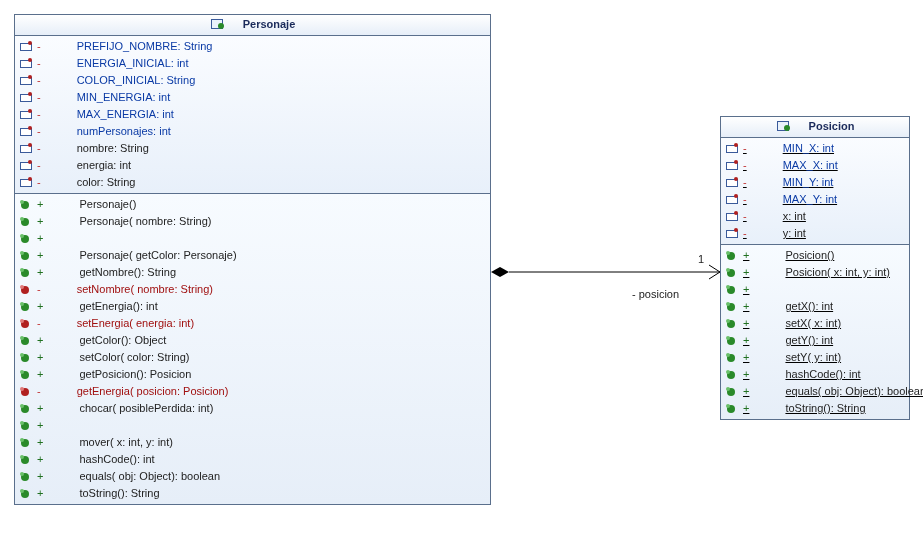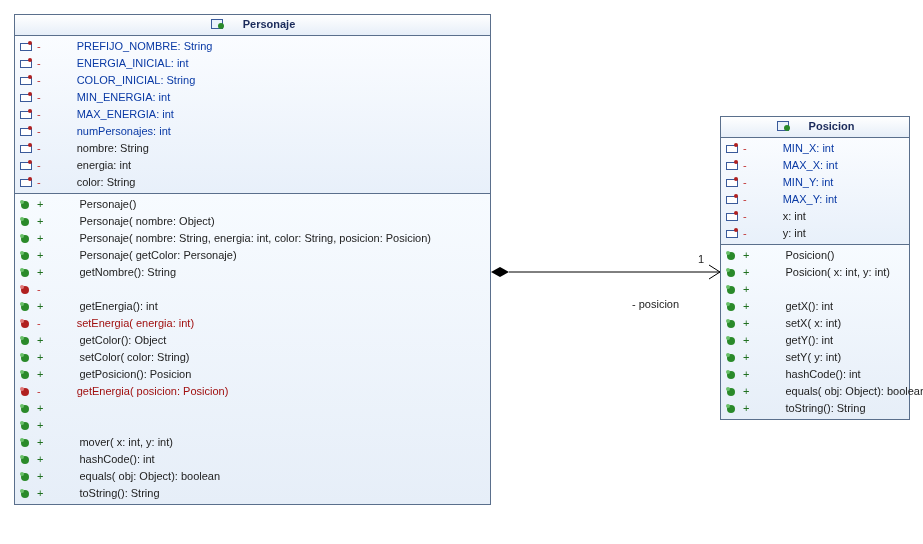--- a/index.html
+++ b/index.html
@@ -196,40 +196,40 @@
     </div>
   <div class="section ops" id="pers-ops">
       <div class="row">
         <span class="icon ic-method"></span>
         <span class="plus">+ </span>
         <span class="txt">Personaje()</span>
       </div>
       <div class="row">
         <span class="icon ic-method"></span>
         <span class="plus">+ </span>
-        <span class="txt">Personaje(  nombre: Object)</span>
-      </div>
-      <div class="row">
-        <span class="icon ic-method"></span>
-        <span class="plus">+ </span>
-        <span class="txt">Personaje(  nombre: String,   energia: int,   color: String,   posicion: Posicion)</span>
+        <span class="txt">Personaje(  nombre: String)</span>
+      </div>
+      <div class="row">
+        <span class="icon ic-method"></span>
+        <span class="plus">+ </span>
       </div>
       <div class="row">
         <span class="icon ic-method"></span>
         <span class="plus">+ </span>
         <span class="txt">Personaje(  getColor: Personaje)</span>
       </div>
       <div class="row">
         <span class="icon ic-method"></span>
         <span class="plus">+ </span>
         <span class="txt">getNombre(): String</span>
       </div>
       <div class="row private-method">
         <span class="icon ic-method ic-method-priv"></span>
         <span class="minus">- </span>
+        <span class="txt">setNombre(  nombre: String)</span>
       </div>
       <div class="row">
         <span class="icon ic-method"></span>
         <span class="plus">+ </span>
         <span class="txt">getEnergia(): int</span>
       </div>
       <div class="row private-method">
         <span class="icon ic-method ic-method-priv"></span>
         <span class="minus">- </span>
         <span class="txt">setEnergia(  energia: int)</span>
@@ -250,20 +250,21 @@
         <span class="txt">getPosicion(): Posicion</span>
       </div>
       <div class="row private-method">
         <span class="icon ic-method ic-method-priv"></span>
         <span class="minus">- </span>
         <span class="txt">getEnergia(  posicion: Posicion)</span>
       </div>
       <div class="row">
         <span class="icon ic-method"></span>
         <span class="plus">+ </span>
+        <span class="txt">chocar(  posiblePerdida: int)</span>
       </div>
       <div class="row">
         <span class="icon ic-method"></span>
         <span class="plus">+ </span>
       </div>
       <div class="row">
         <span class="icon ic-method"></span>
         <span class="plus">+ </span>
         <span class="txt">mover(  x: int,   y: int)</span>
       </div>
@@ -278,21 +279,21 @@
         <span class="txt">equals(  obj: Object): boolean</span>
       </div>
       <div class="row">
         <span class="icon ic-method"></span>
         <span class="plus">+ </span>
         <span class="txt">toString(): String</span>
       </div>
     </div>
 </div>
 
-<div class="class-box" style="left:720px; top:116px; width:190px;">
+<div class="class-box" style="left:720px; top:116px; width:190px;text-decoration:underline;">
   <div class="class-header">
     <span class="hdr-flex">
       <span class="icon ic-class"></span>
       <span>Posicion</span>
     </span>
   </div>
   <div class="section attrs" id="pos-attrs">
       <div class="row static">
         <span class="icon ic-field"></span>
         <span class="minus">- </span>
@@ -381,13 +382,13 @@
 
   <polygon points="0,10 9,5 18,10 9,15" fill="#000"></polygon>
 
   <line x1="18" y1="10" x2="212" y2="10" stroke="#000" stroke-width="1"></line>
 
   <line x1="212" y1="10" x2="229" y2="10" stroke="#000" stroke-width="1"></line>
   <polyline points="218,3 229,10 218,17" fill="none" stroke="#000" stroke-width="1"></polyline>
 </svg>
 
 <div class="assoc-label" style="left:698px; top:253px;">1</div>
-<div class="assoc-label" style="left:632px; top:298px;">- posicion</div>
+<div class="assoc-label" style="left:632px; top:288px;">- posicion</div>
 
 </body></html>

